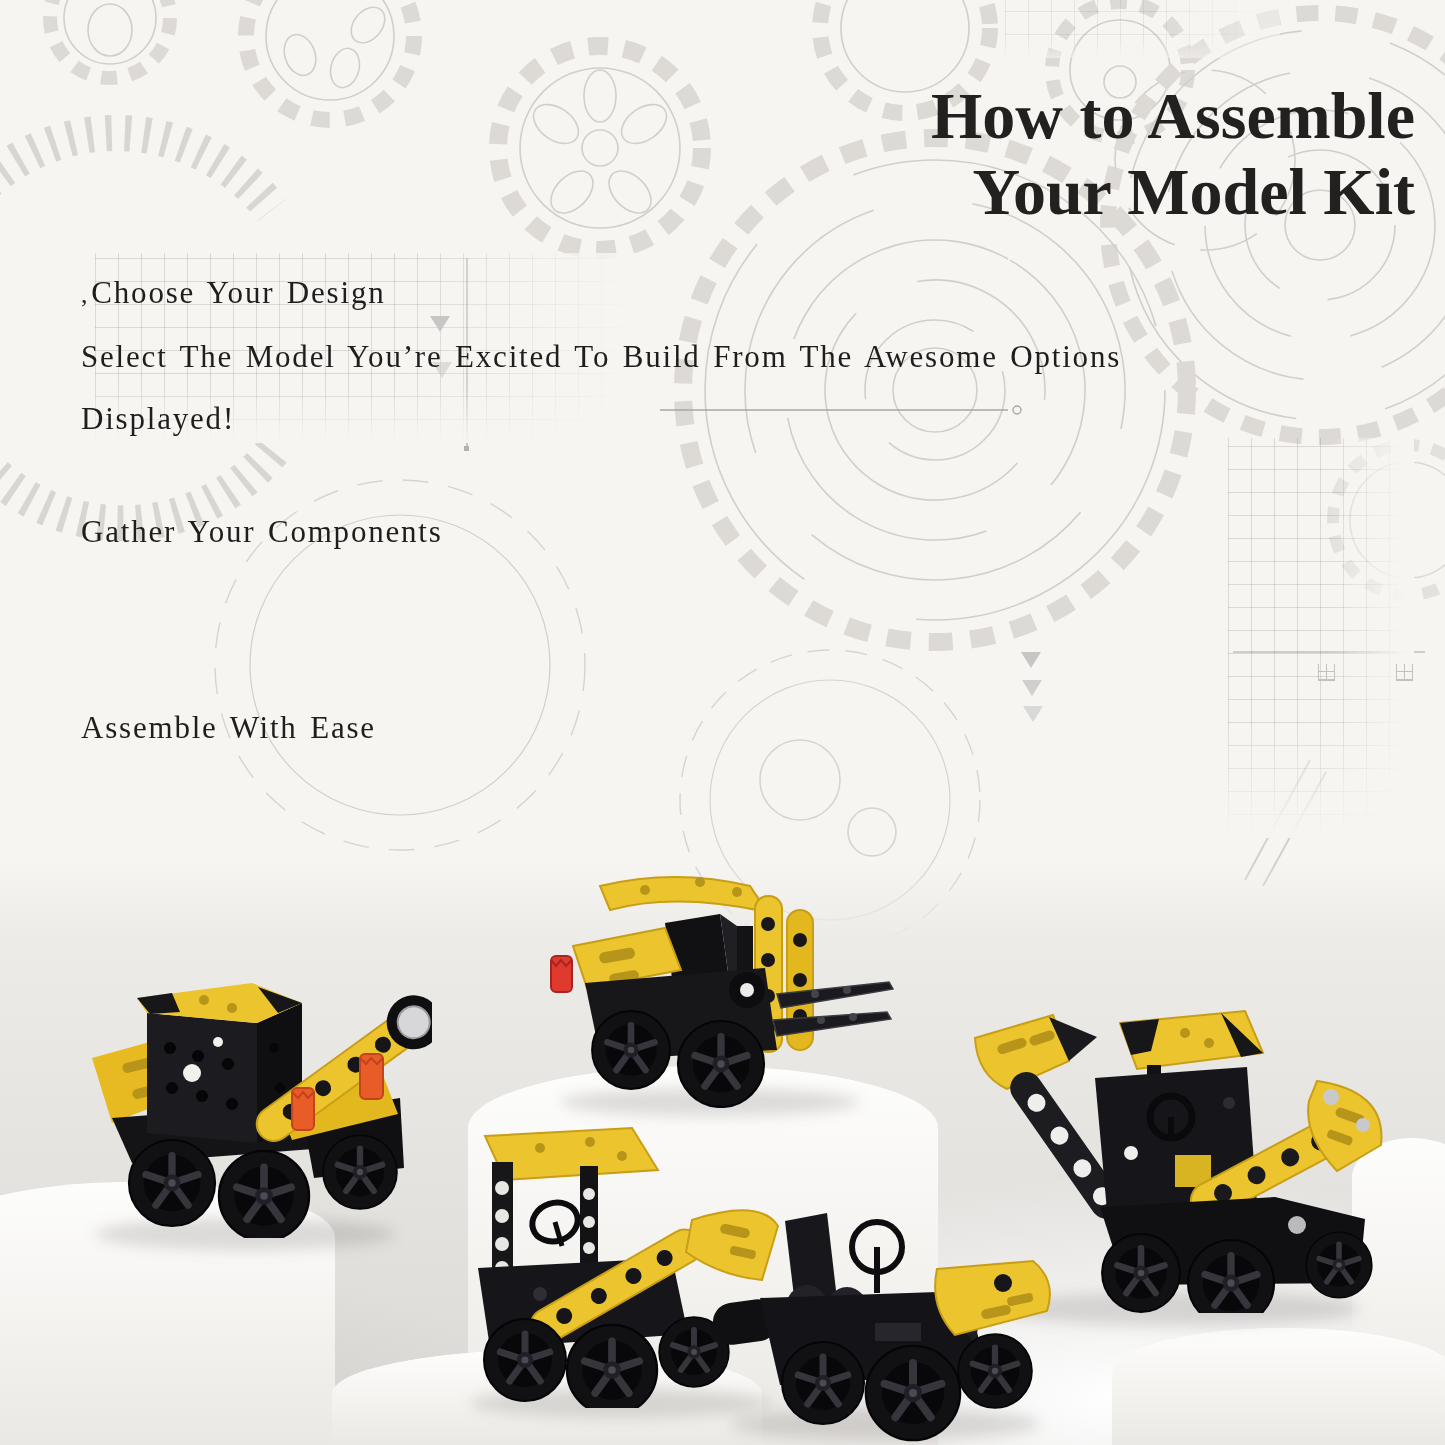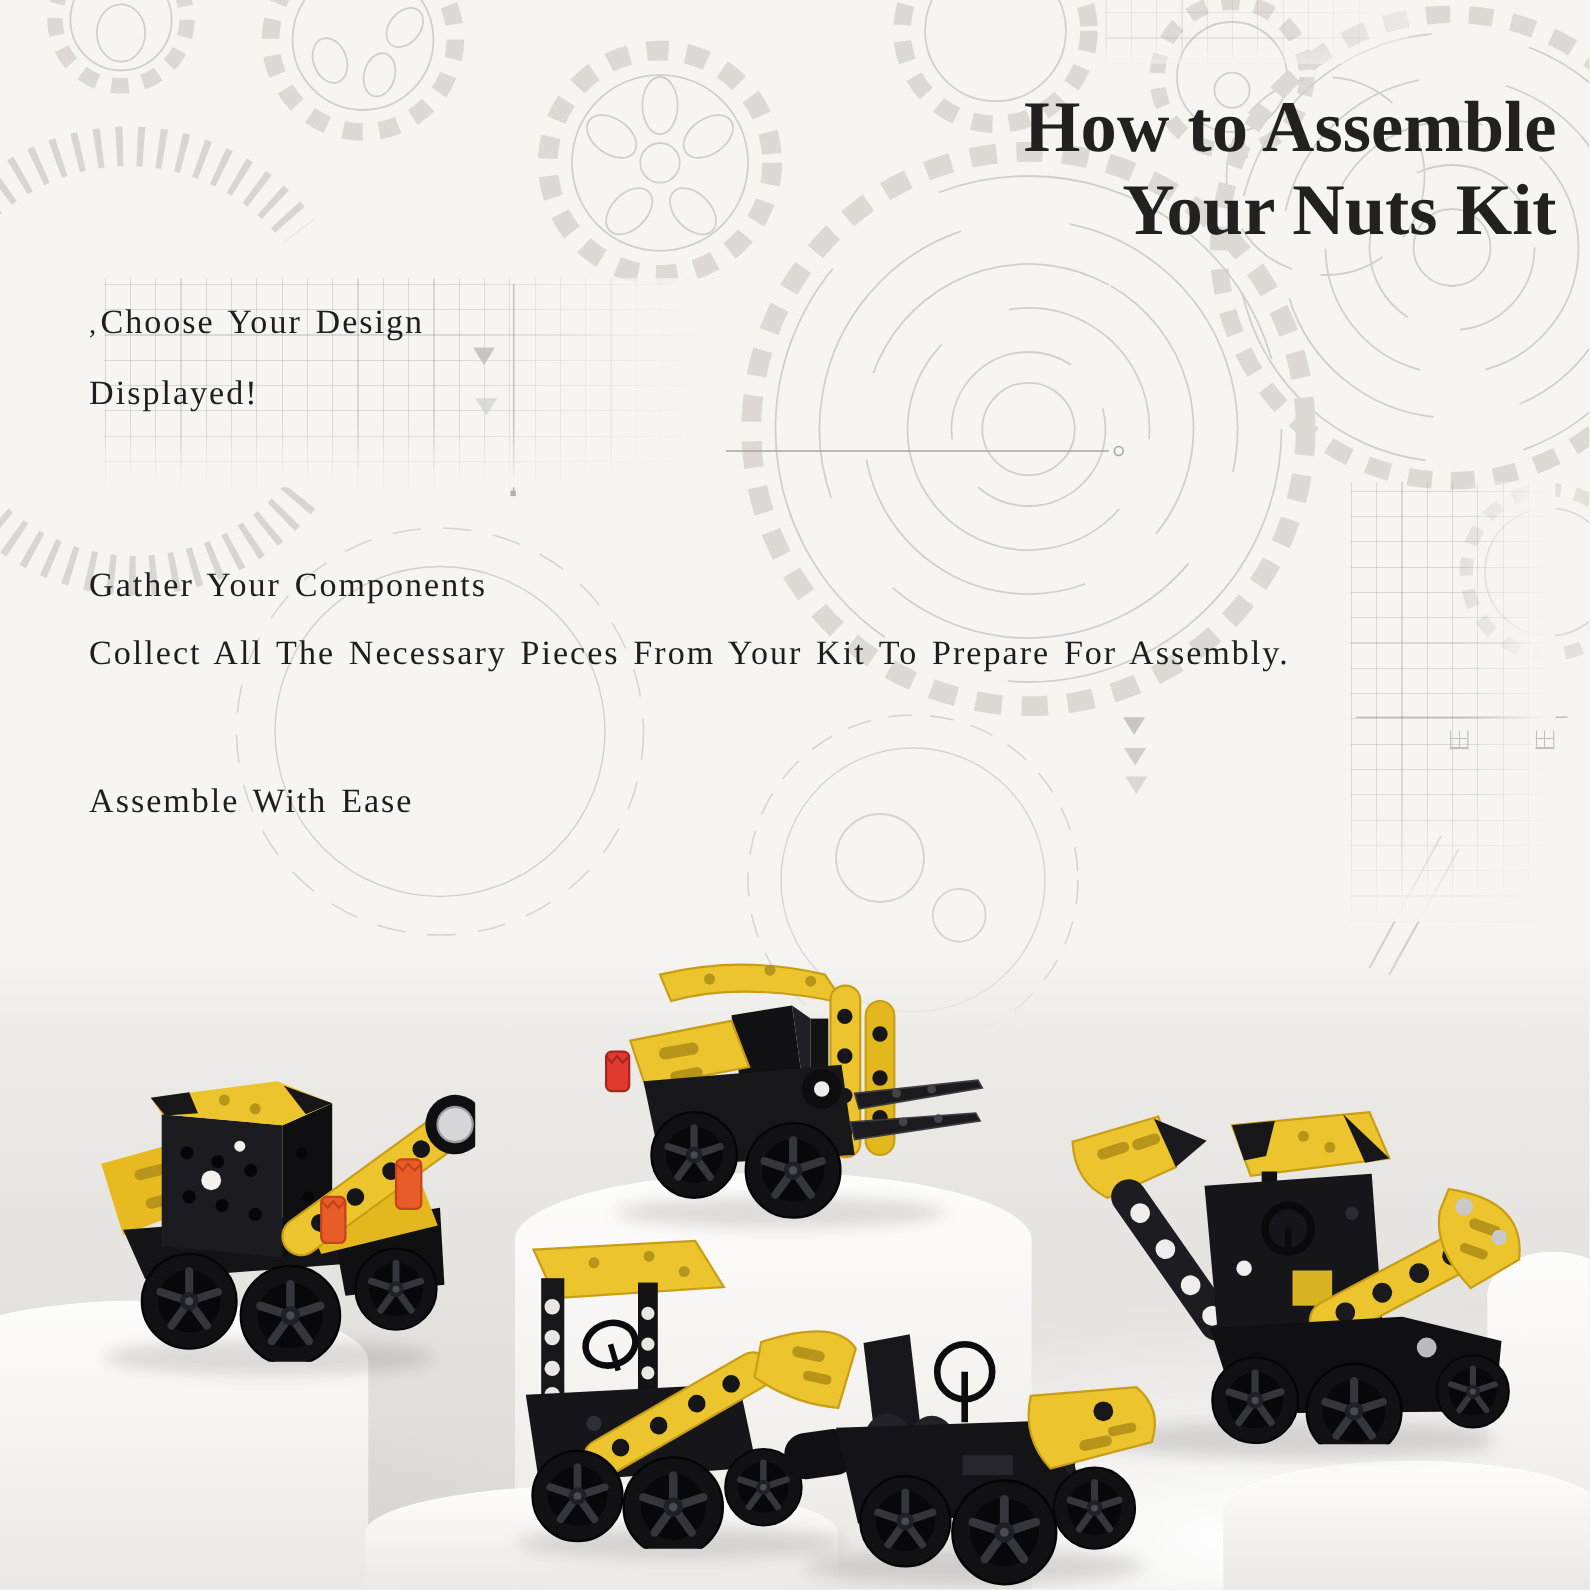--- a/index.html
+++ b/index.html
@@ -174,30 +174,30 @@
   <div class="tri" style="left:430px;top:316px;"></div>
   <div class="tri" style="left:432px;top:362px;opacity:.55;"></div>
   <div class="tri" style="left:1021px;top:652px;"></div>
   <div class="tri" style="left:1022px;top:680px;opacity:.8;"></div>
   <div class="tri" style="left:1023px;top:706px;opacity:.6;"></div>
   <div class="minigrid" style="left:1318px;top:664px;"></div>
   <div class="minigrid" style="left:1396px;top:664px;"></div>
 
   <div id="title">
     <div>How to Assemble</div>
-    <div>Your Nuts Kit</div>
+    <div>Your Model Kit</div>
   </div>
 
   <div class="step" id="step1">
     <div class="h"><span class="prefix">,</span><span>Choose Your Design</span></div>
+    <div>Select The Model You’re Excited To Build From The Awesome Options</div>
     <div>Displayed!</div>
   </div>
   <div class="step" id="step2">
     <div class="h">Gather Your Components</div>
-    <div>Collect All The Necessary Pieces From Your Kit To Prepare For Assembly.</div>
   </div>
   <div class="step" id="step3">
     <div class="h">Assemble With Ease</div>
   </div>
 
   <div id="scene">
     <div class="ped" id="ped-center"></div>
     <div class="ped" id="ped-left"></div>
     <div class="ped" id="ped-farright"></div>
     <div class="ped" id="ped-mid"></div>

